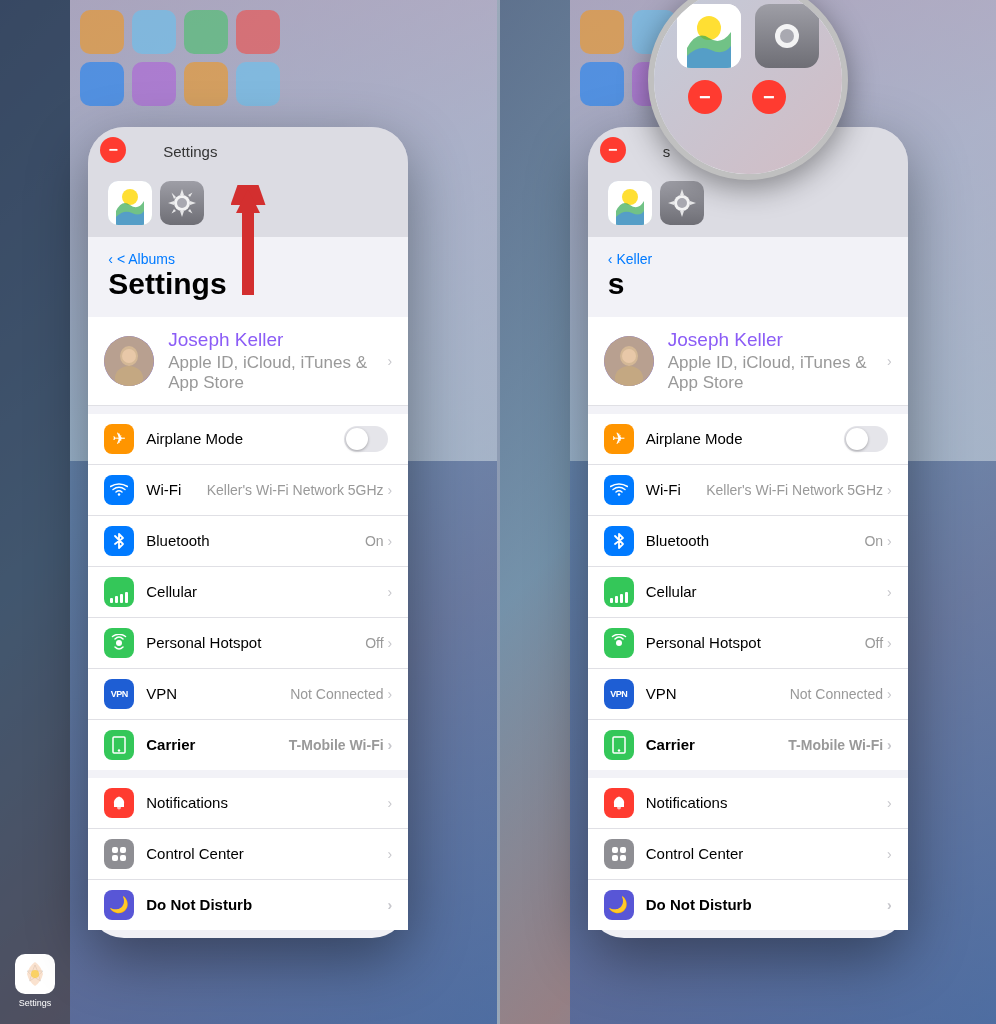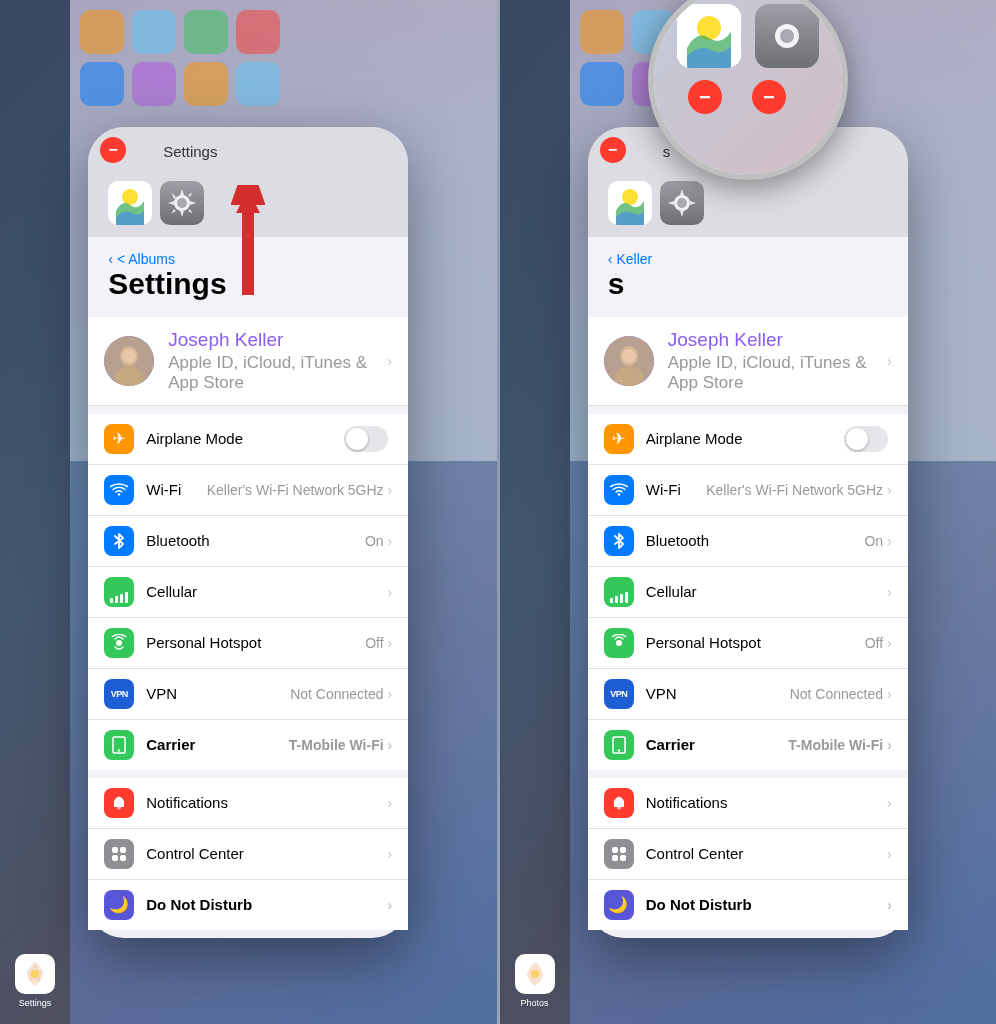--- a/index.html
+++ b/index.html
@@ -540,32 +540,20 @@
         <rect x="24" y="28" width="12" height="82" fill="#d32f2f"></rect>
       </svg>
     </div>
   </div>
 
   <div class="divider"></div>
 
   <div class="half">
     <div style="position:absolute;inset:0;background:linear-gradient(135deg,#5a6d8a 0%,#7a9ab0 40%,#a08080 70%,#7090a8 100%);opacity:0.8;"></div>
 
-    <div style="position:absolute;left:0;top:0;width:70px;bottom:0;background:rgba(30,45,70,0.6);">
-      <div style="position:absolute;bottom:16px;left:50%;transform:translateX(-50%);display:flex;flex-direction:column;align-items:center;gap:4px;">
-        <div style="width:40px;height:40px;border-radius:10px;background:white;display:flex;align-items:center;justify-content:center;">
-          <svg width="28" height="28" viewBox="0 0 28 28">
-              <circle cx="14" cy="14" r="13" fill="white"></circle>
-              <circle cx="14" cy="14" r="4" fill="#ffd700" opacity="0.6"></circle>
-              <path d="M14 2 Q20 6 22 14 Q20 22 14 26 Q8 22 6 14 Q8 6 14 2Z" fill="#f0a060" opacity="0.3"></path>
-            </svg>
-        </div>
-        <span style="color:white;font-size:9px;">Photos</span>
-      </div>
-    </div>
 
     <div style="position:absolute;right:0;top:0;left:70px;bottom:0;overflow:hidden;">
       <div style="position:absolute;top:0;left:0;right:0;height:45%;background:linear-gradient(180deg,#c8b8d0 0%,#b0c8e0 100%);opacity:0.7;"></div>
       <div style="position:absolute;bottom:0;left:0;right:0;height:55%;background:linear-gradient(180deg,#6080b0 0%,#4060a0 100%);opacity:0.7;"></div>
       <div style="position:absolute;top:10px;left:10px;display:grid;grid-template-columns:repeat(4,44px);gap:8px;opacity:0.5;">
         <div style="width:44px;height:44px;border-radius:10px;background:#ff9500;"></div>
         <div style="width:44px;height:44px;border-radius:10px;background:#5ac8fa;"></div>
         <div style="width:44px;height:44px;border-radius:10px;background:#34c759;"></div>
         <div style="width:44px;height:44px;border-radius:10px;background:#ff3b30;"></div>
         <div style="width:44px;height:44px;border-radius:10px;background:#007aff;"></div>

